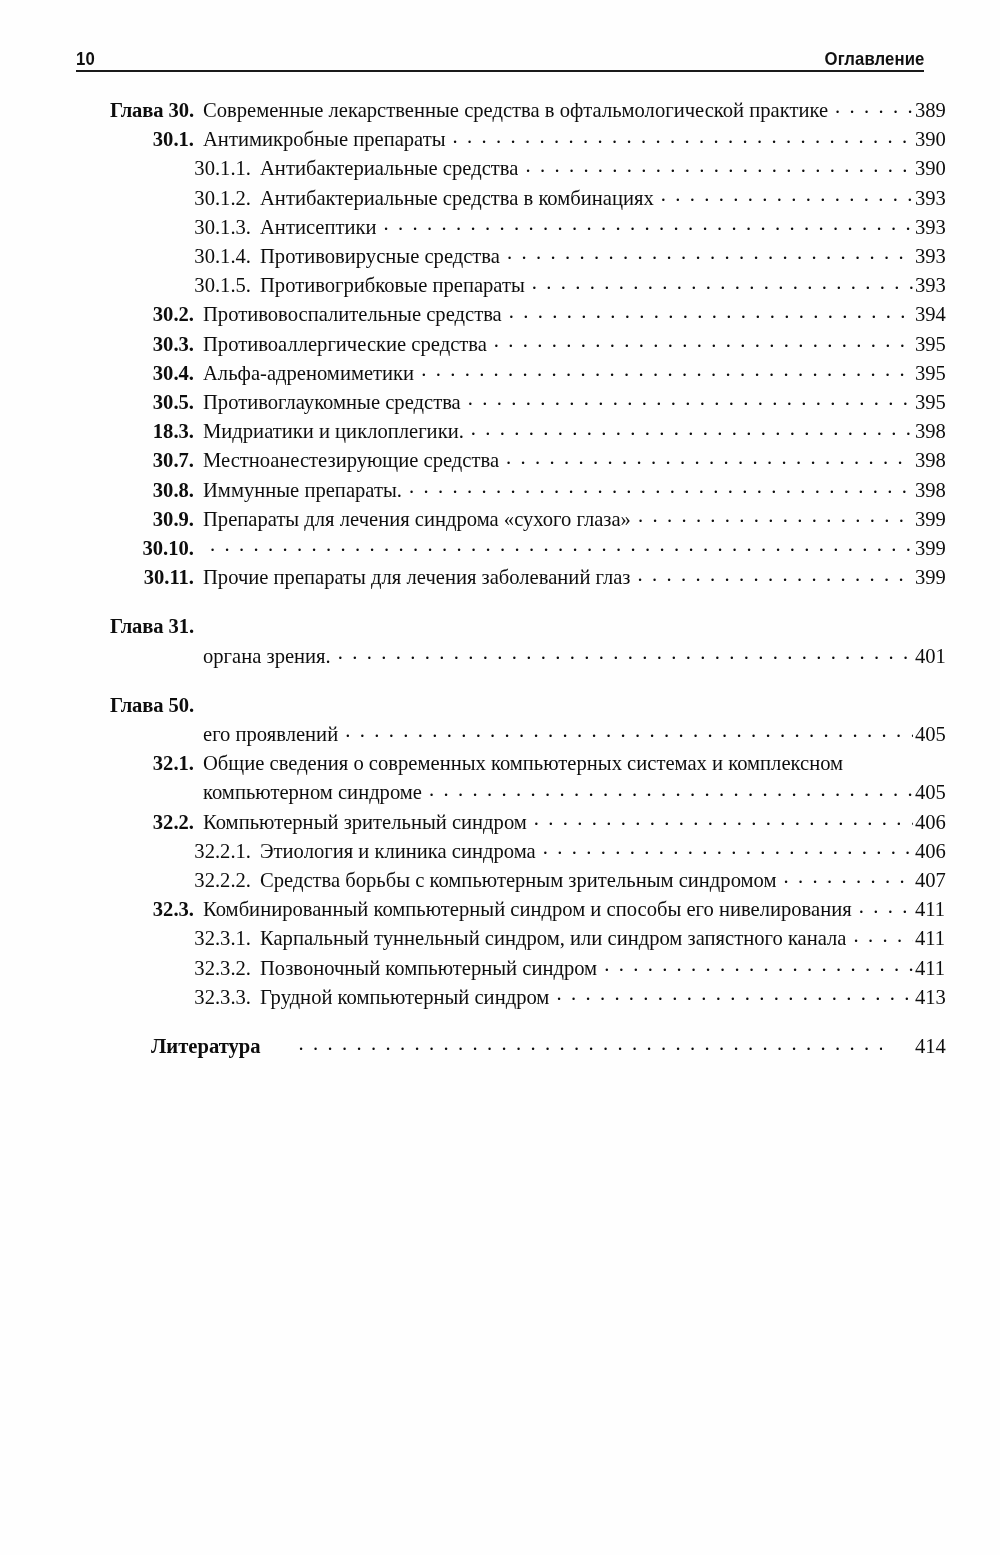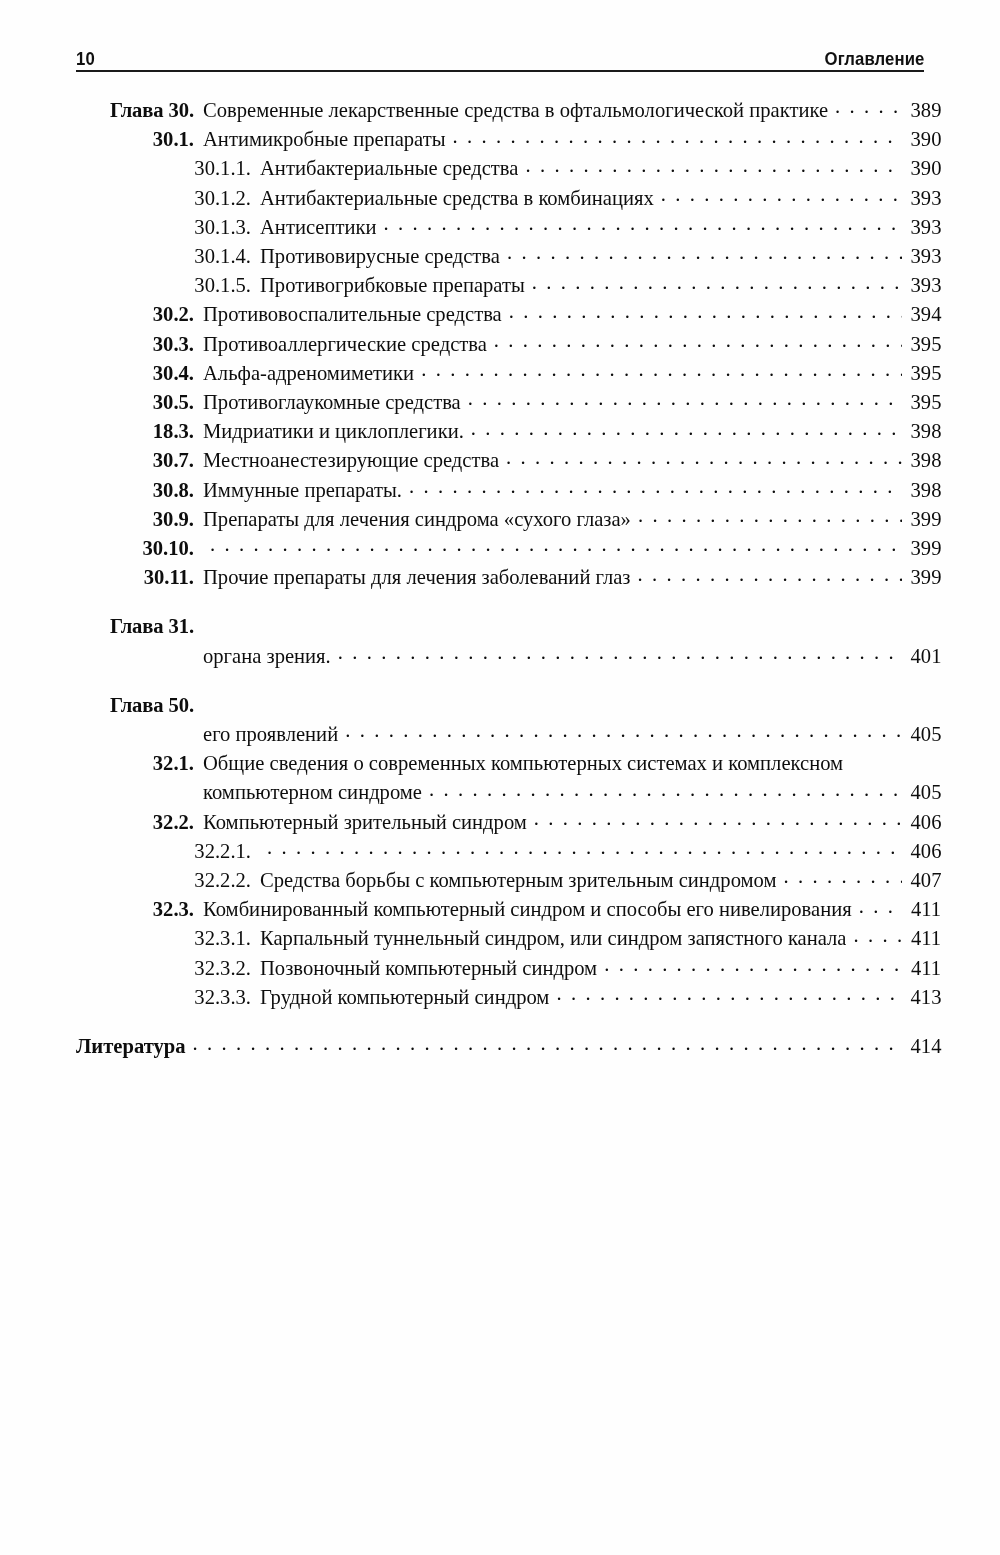--- a/index.html
+++ b/index.html
@@ -47,32 +47,32 @@
     color: #101010;
   }
   .runhead-title {
     transform-origin: right bottom;
   }
 
   
   .toc {
     position: absolute;
     left: 76px;
-    right: 52px;
+    right: 41px;
     top: 96px;
   }
 
   .row {
     display: flex;
     align-items: baseline;
     font-size: 20.6px;
     line-height: 29.2px;
     white-space: nowrap;
   }
-  .row.gap-before { margin-top: 20px; }
+  .row.gap-before { margin-top: 20px; gap: 31px; }
 
   
   .num {
     flex: 0 0 auto;
     text-align: right;
     padding-right: 9px;
   }
   .num.lvl1 {
     width: 118px;
     font-weight: bold;
@@ -89,21 +89,21 @@
   .num.none {
     width: 0;
     padding-right: 0;
   }
 
   .title {
     flex: 0 1 auto;
     overflow: hidden;
     text-overflow: clip;
   }
-  .title.bold { font-weight: bold; }
+  .title.bold { font-weight: bold; margin-left: 44px; }
 
   
   .leader {
     flex: 1 1 auto;
     min-width: 10px;
     overflow: hidden;
     position: relative;
     height: 1em;
     margin: 0 2px 0 7px;
   }
@@ -114,21 +114,21 @@
     bottom: 0;
     white-space: nowrap;
     letter-spacing: 2.1px;
     font-size: 20.6px;
     line-height: 1;
   }
 
   .pagenum {
     flex: 0 0 auto;
     width: 44px;
-    text-align: center;
+    text-align: left;
     font-variant-numeric: lining-nums;
   }
 
   
   .row.cont .num { width: 118px; }
 </style>
 </head>
 <body>
 
 <div class="page">
@@ -271,20 +271,21 @@
         <span class="pagenum">405</span>
       </div>
       <div class="row">
         <span class="num lvl2">32.2.</span>
         <span class="title">Компьютерный зрительный синдром</span>
         <span class="leader" aria-hidden="true"></span>
         <span class="pagenum">406</span>
       </div>
       <div class="row">
         <span class="num lvl3">32.2.1.</span>
+        <span class="title">Этиология и клиника синдрома</span>
         <span class="leader" aria-hidden="true"></span>
         <span class="pagenum">406</span>
       </div>
       <div class="row">
         <span class="num lvl3">32.2.2.</span>
         <span class="title">Средства борьбы с компьютерным зрительным синдромом</span>
         <span class="leader" aria-hidden="true"></span>
         <span class="pagenum">407</span>
       </div>
       <div class="row">

